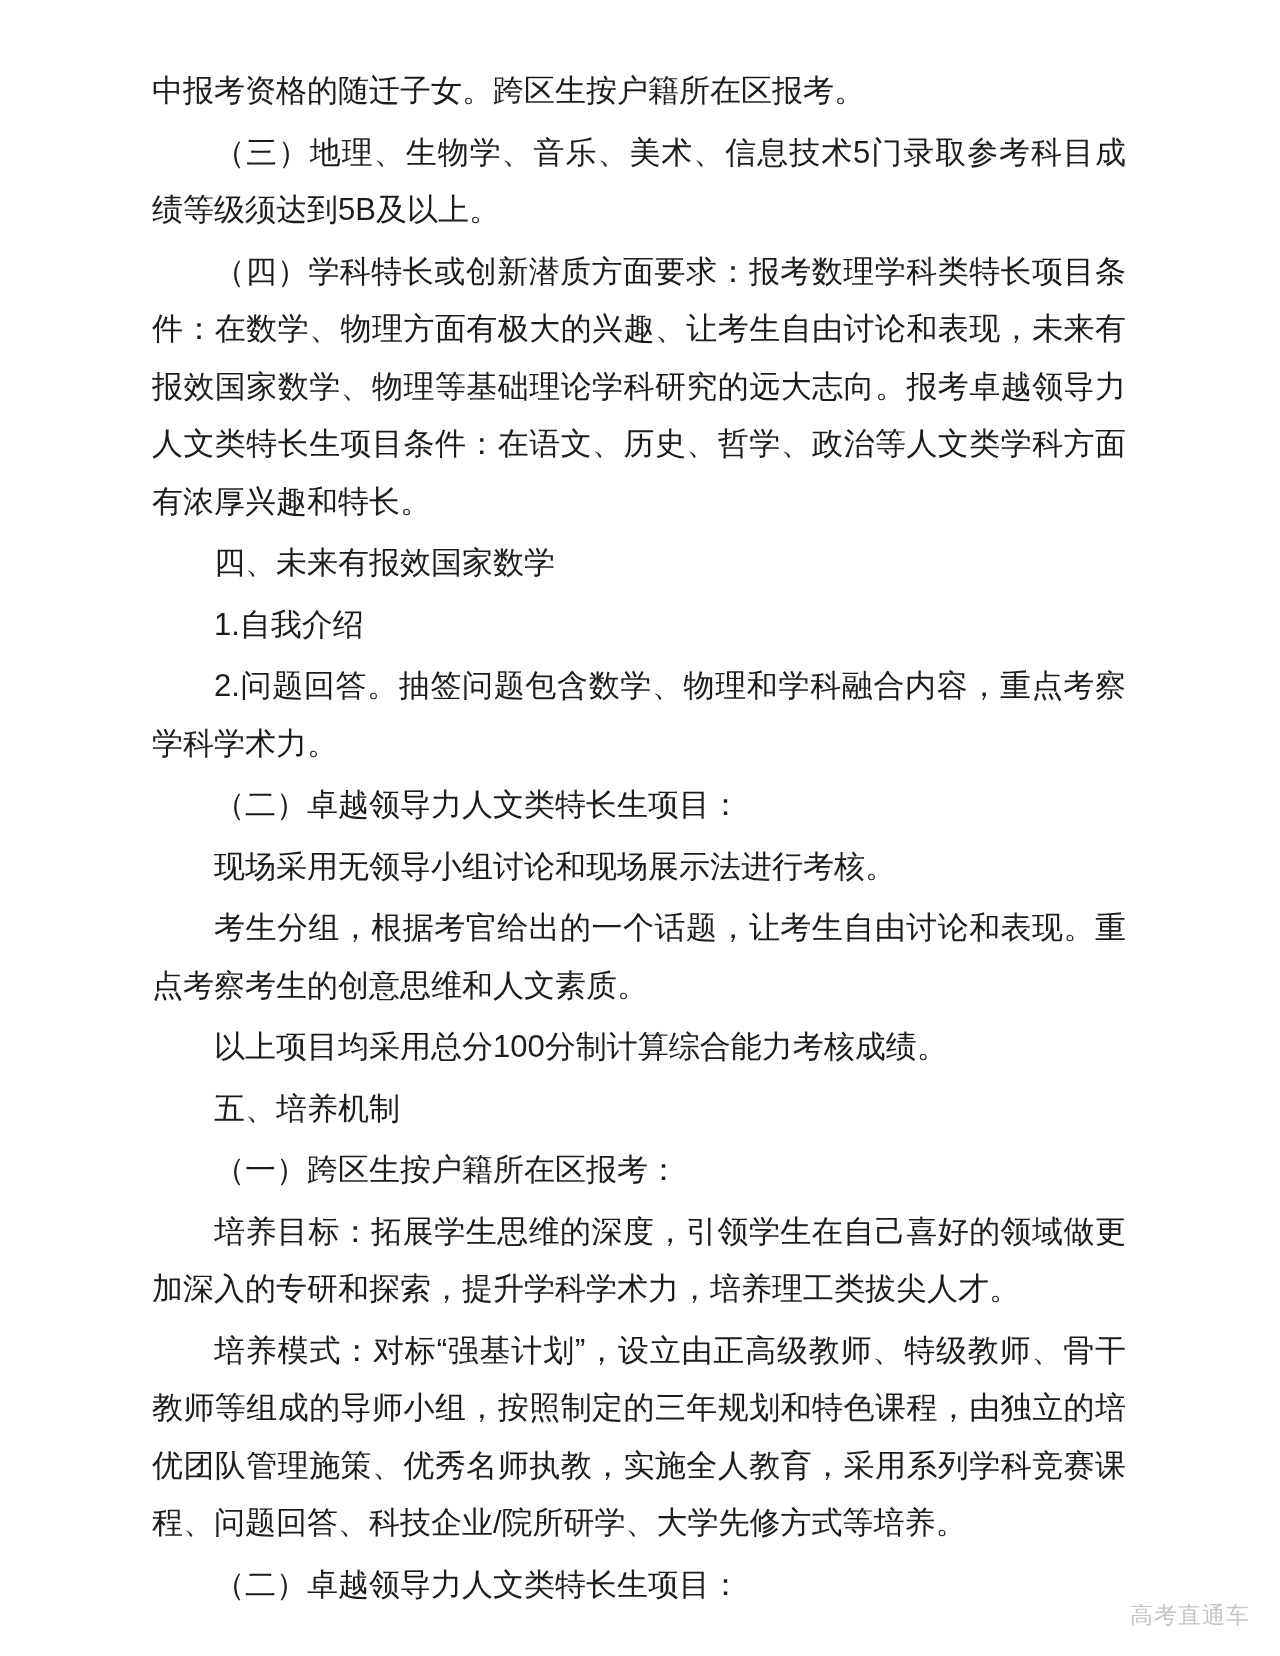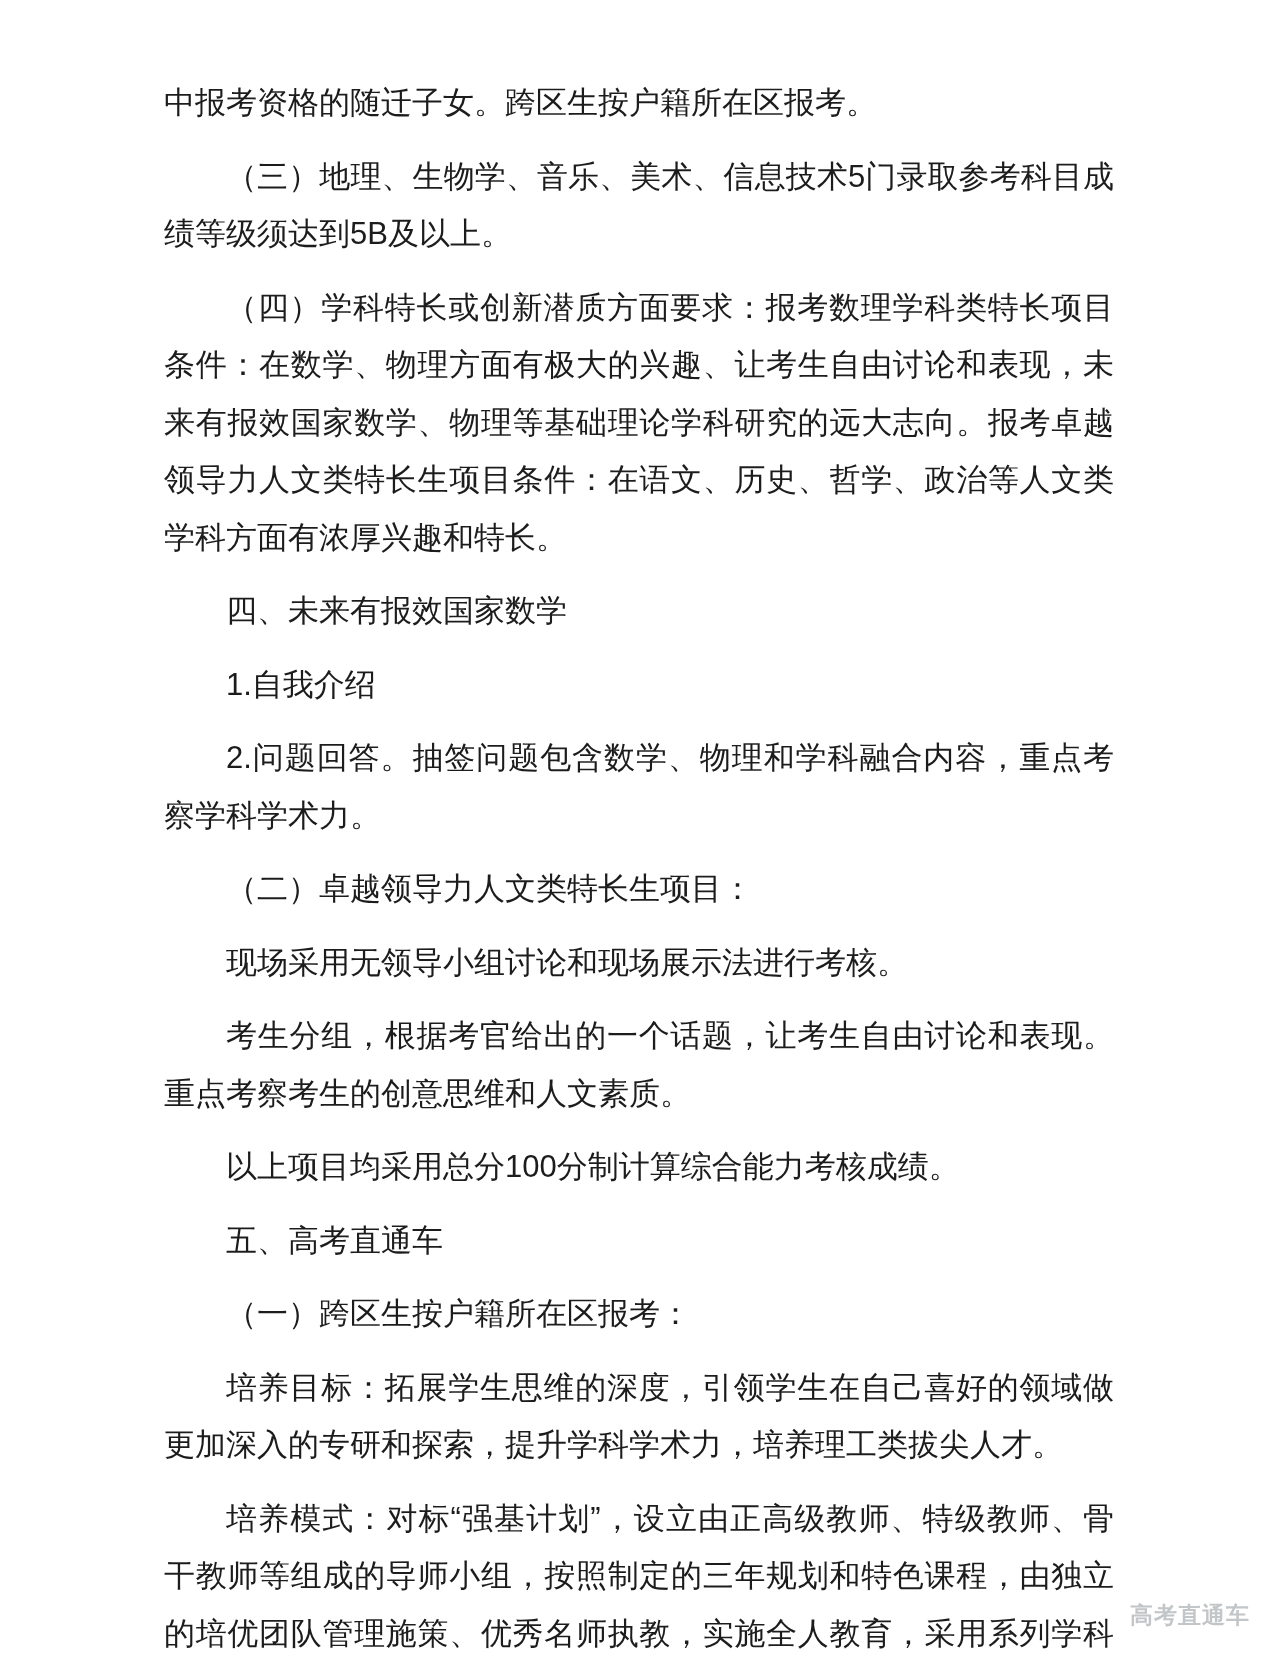--- a/index.html
+++ b/index.html
@@ -15,50 +15,49 @@
     position: absolute;
     left: 148px;
     top: 58px;
     width: 982px;
     color: #1c1c1c;
     font-size: 31px;
     line-height: 57.5px;
     text-align: justify;
     text-justify: inter-ideograph;
   }
-  .para { margin: 16px; }
+  .para { margin: 4px; }
   .para.indent { text-indent: 2em; }
   .para.heading { font-weight: bold; }
   .bold { font-weight: normal; }
   .watermark {
     position: absolute;
     right: 30px;
     bottom: 28px;
     font-size: 23px;
     line-height: 1.1;
     color: #c3c6c8;
     letter-spacing: 1px;
-    font-weight: bold;
   }
 </style>
 </head>
 <body>
 
 <div class="doc-page">
   <div class="doc-body">
       <p class="para"><span>中报考资格的随迁子女。跨区生按户籍所在区报考。</span></p>
       <p class="para indent"><span>（三）地理、生物学、音乐、美术、信息技术5门录取参考科目成绩等级须达到</span><span class="bold">5B</span><span>及以上。</span></p>
       <p class="para indent"><span>（四）学科特长或创新潜质方面要求：报考数理学科类特长项目条件：在数学、物理方面有极大的兴趣、让考生自由讨论和表现，未来有报效国家数学、物理等基础理论学科研究的远大志向。报考卓越领导力人文类特长生项目条件：在语文、历史、哲学、政治等人文类学科方面有浓厚兴趣和特长。</span></p>
       <p class="para indent heading"><span class="bold">四、未来有报效国家数学</span></p>
       <p class="para indent"><span>1.自我介绍</span></p>
       <p class="para indent"><span>2.问题回答。抽签问题包含数学、物理和学科融合内容，重点考察学科学术力。</span></p>
       <p class="para indent"><span>（二）卓越领导力人文类特长生项目：</span></p>
       <p class="para indent"><span>现场采用无领导小组讨论和现场展示法进行考核。</span></p>
       <p class="para indent"><span>考生分组，根据考官给出的一个话题，让考生自由讨论和表现。重点考察考生的创意思维和人文素质。</span></p>
       <p class="para indent"><span>以上项目均采用总分100分制计算综合能力考核成绩。</span></p>
-      <p class="para indent heading"><span class="bold">五、高考直通车</span></p>
+      <p class="para indent heading"><span class="bold">五、培养机制</span></p>
       <p class="para indent"><span>（一）跨区生按户籍所在区报考：</span></p>
       <p class="para indent"><span>培养目标：拓展学生思维的深度，引领学生在自己喜好的领域做更加深入的专研和探索，提升学科学术力，培养理工类拔尖人才。</span></p>
       <p class="para indent"><span>培养模式：对标“强基计划”，设立由正高级教师、特级教师、骨干教师等组成的导师小组，按照制定的三年规划和特色课程，由独立的培优团队管理施策、优秀名师执教，实施全人教育，采用系列学科竞赛课程、问题回答、科技企业/院所研学、大学先修方式等培养。</span></p>
       <p class="para indent"><span>（二）卓越领导力人文类特长生项目：</span></p>
     </div>
   <div class="watermark">高考直通车</div>
 </div>
 
 </body></html>

